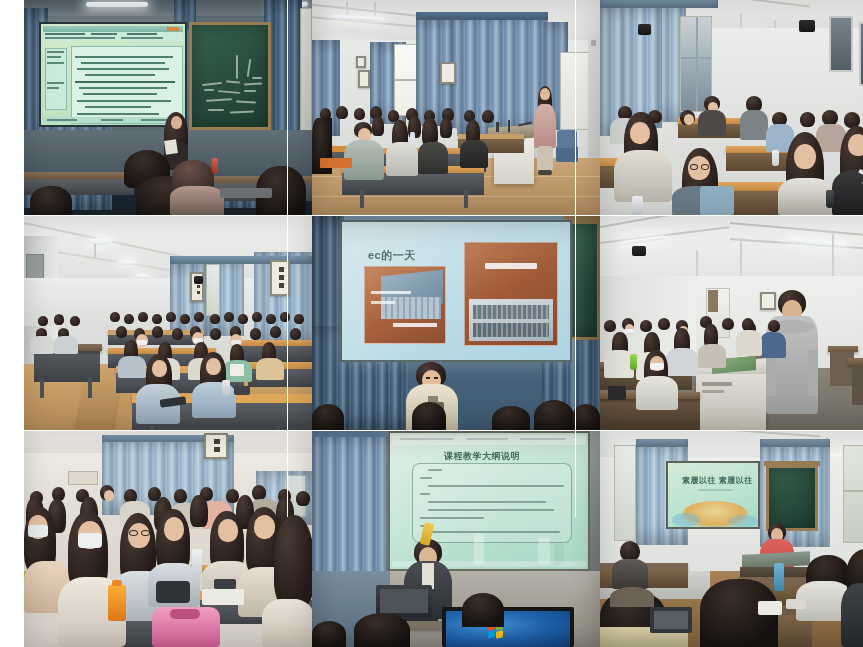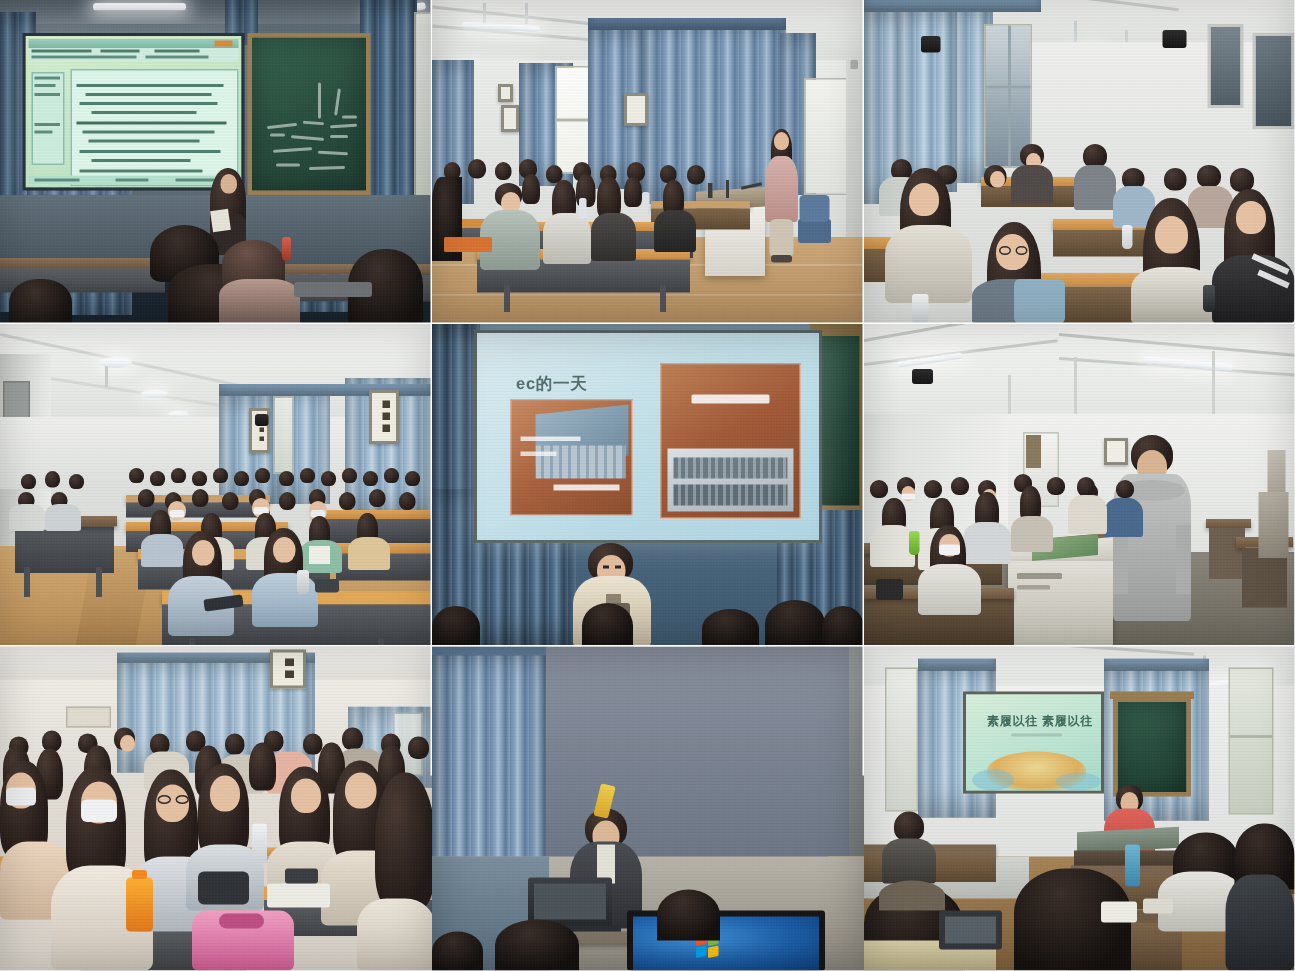--- a/index.html
+++ b/index.html
@@ -10,20 +10,21 @@
     font-family: "Liberation Sans", sans-serif;
     overflow: hidden;
   }
   #collage {
     position: relative;
     width: 863px; height: 517px;
     display: grid;
     grid-template-columns: 288px 288px 287px;
     grid-template-rows: 216px 215px 216px;
     background: #ffffff;
+    padding-left: 24px;
   }
   .cell {
     position: relative;
     overflow: hidden;
     background: #b9bfc4;
   }
   .layer { position: absolute; }
 
   
   .ceiling { left:0; right:0; top:0; background: linear-gradient(#e9ebec,#dfe2e3); }
@@ -760,20 +761,46 @@
     <div class="vignette"></div>
     <div class="noise"></div>
   </div>
 
   <div class="cell">
     <div class="layer" style="inset:0;background:linear-gradient(#8a92a0,#5e6878)"></div>
 
     <div class="layer curtain" style="left:0;top:0;width:76px;height:190px;"></div>
     <div class="layer" style="left:0;top:0;width:76px;height:6px;background:#5f7d9c"></div>
 
+    <div class="layer screen aqua" style="left:76px;top:0;width:202px;height:140px;border-color:#6a6f5f;">
+      <div class="layer" style="inset:0;background:linear-gradient(130deg,rgba(255,255,255,.3),rgba(255,255,255,0) 60%)"></div>
+
+      <div class="layer" style="left:2px;top:2px;right:2px;height:10px;background:rgba(255,255,255,.45)"></div>
+      <div class="layer slide-line thin" style="left:10px;top:5px;width:54px;"></div>
+      <div class="layer slide-line thin" style="left:76px;top:5px;width:42px;"></div>
+      <div class="layer slide-line thin" style="left:130px;top:5px;width:46px;"></div>
+
+      <div class="slide-title" style="left:54px;top:17px;font-size:9px;color:#3f6d5c;">课程教学大纲说明</div>
+
+      <div class="layer" style="left:22px;top:30px;right:16px;height:80px;border:1.5px solid rgba(70,120,100,.5);border-radius:8px;background:rgba(255,255,255,.18)"></div>
+      <div class="slide-line" style="left:38px;top:36px;width:14px;"></div>
+      <div class="slide-line" style="left:30px;top:44px;width:12px;"></div>
+      <div class="slide-line" style="left:38px;top:52px;width:136px;"></div>
+      <div class="slide-line" style="left:30px;top:60px;width:10px;"></div>
+      <div class="slide-line" style="left:38px;top:68px;width:118px;"></div>
+      <div class="slide-line" style="left:38px;top:76px;width:126px;"></div>
+      <div class="slide-line" style="left:30px;top:84px;width:64px;"></div>
+      <div class="slide-line" style="left:30px;top:92px;width:10px;"></div>
+      <div class="slide-line" style="left:38px;top:98px;width:132px;"></div>
+
+      <div class="layer" style="left:84px;top:100px;width:10px;height:32px;background:rgba(255,255,255,.35);border-radius:4px"></div>
+      <div class="layer" style="left:148px;top:104px;width:12px;height:28px;background:rgba(255,255,255,.3);border-radius:4px"></div>
+      <div class="layer" style="left:164px;top:110px;width:10px;height:22px;background:rgba(160,200,180,.4);border-radius:4px"></div>
+      <div class="layer" style="left:2px;bottom:2px;right:2px;height:6px;background:rgba(255,255,255,.28)"></div>
+    </div>
 
     <div class="layer" style="left:278px;top:0;width:10px;height:140px;background:linear-gradient(#9fa6a4,#767d7c)"></div>
     <div class="layer" style="left:264px;top:140px;width:24px;height:62px;background:linear-gradient(#d9ba7a,#b8934f)"></div>
     <div class="layer" style="left:268px;top:146px;width:16px;height:50px;background:repeating-linear-gradient(0deg,#e6cf9c 0 6px,#c9a868 6px 8px)"></div>
 
     <div class="layer" style="left:0;top:140px;right:0;height:76px;background:linear-gradient(#b9b5ab,#8f8b81)"></div>
     <div class="layer" style="left:0;top:140px;width:78px;height:76px;background:linear-gradient(#7b8f9e,#586d7e)"></div>
 
     <div class="layer hair" style="left:102px;top:108px;width:28px;height:26px;"></div>
     <div class="layer head" style="left:107px;top:116px;width:18px;height:20px;background:#ddb998"></div>

